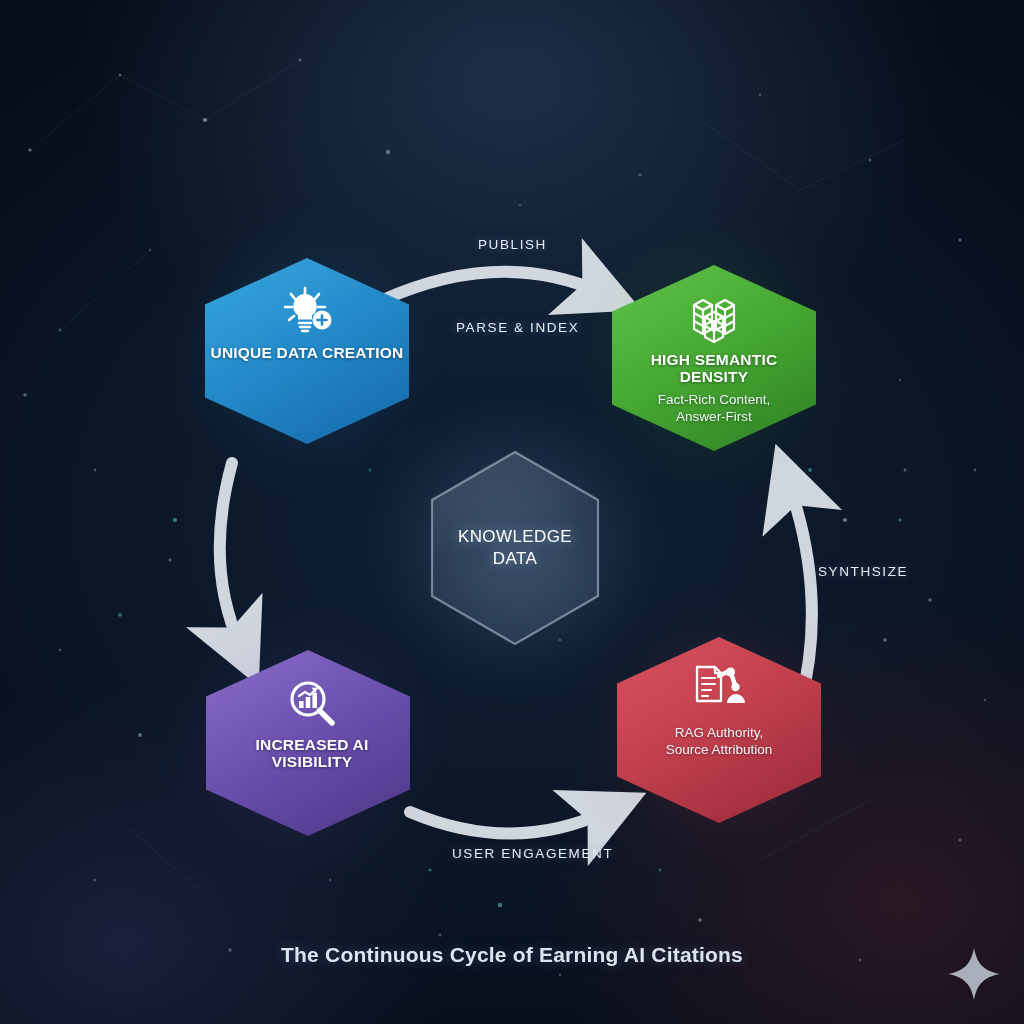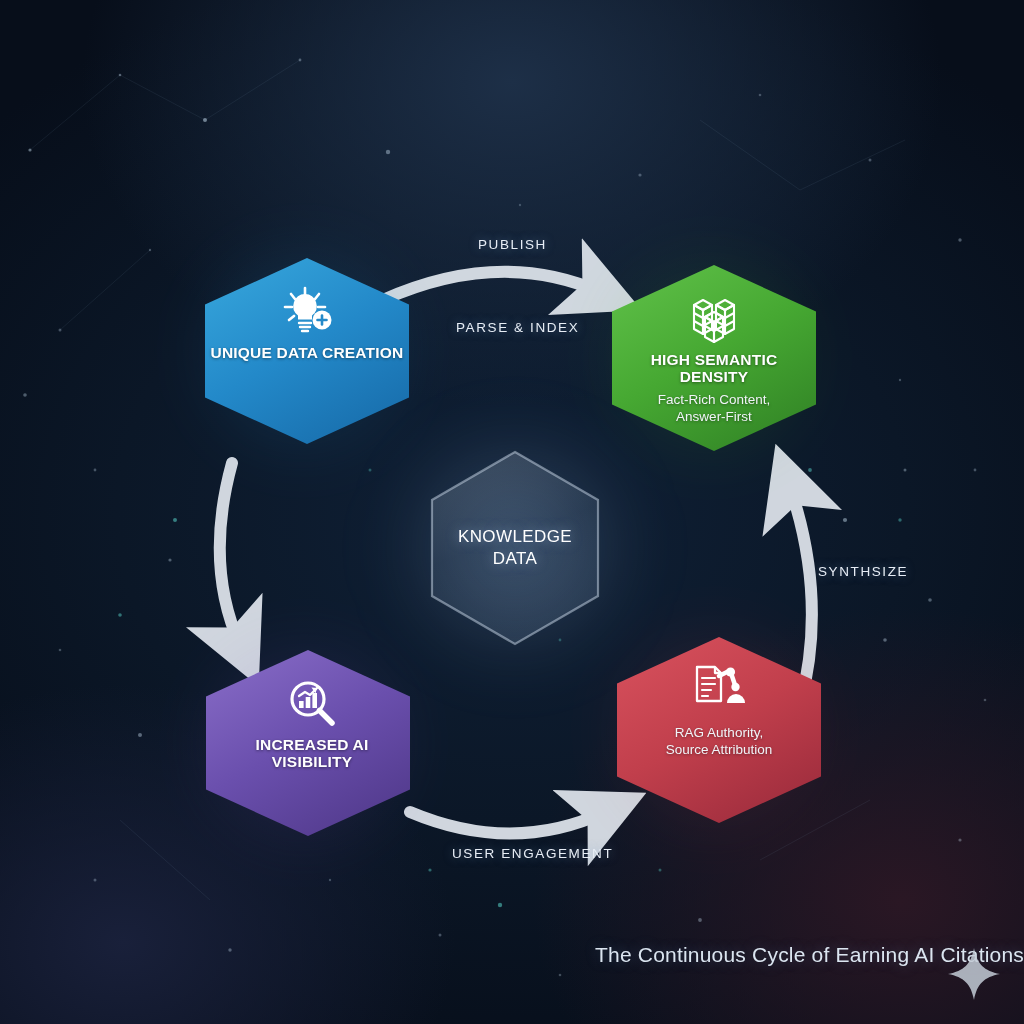--- a/index.html
+++ b/index.html
@@ -25,23 +25,24 @@
     font-size: 41px; font-weight: bold; letter-spacing: 0.5px;
     color: #f2f6fb; margin:0;
     text-shadow: 0 0 18px rgba(150,190,230,0.35);
   }
   .sub-title {
     font-size: 22px; font-weight: normal; letter-spacing: 0.6px;
     color: #c6d4e4; margin: 10px 0 0 0;
     text-shadow: 0 0 14px rgba(120,160,210,0.3);
   }
   .caption {
-    position:absolute; top:943px; left:0; width:100%; text-align:right;
+    position:absolute; top:943px; left:0; width:100%; text-align:center;
     font-size: 21px; color: #dbe5f0; letter-spacing:0.2px;
     text-shadow: 0 0 14px rgba(120,160,210,0.35);
+    font-weight: bold;
   }
 
   
   .hex {
     position:absolute;
     width: 204px; height: 186px;
     clip-path: polygon(50% 0%, 100% 25%, 100% 75%, 50% 100%, 0% 75%, 0% 25%);
     display:flex; flex-direction:column; align-items:center; justify-content:flex-start;
     box-sizing:border-box; padding-top: 28px;
     text-align:center;

